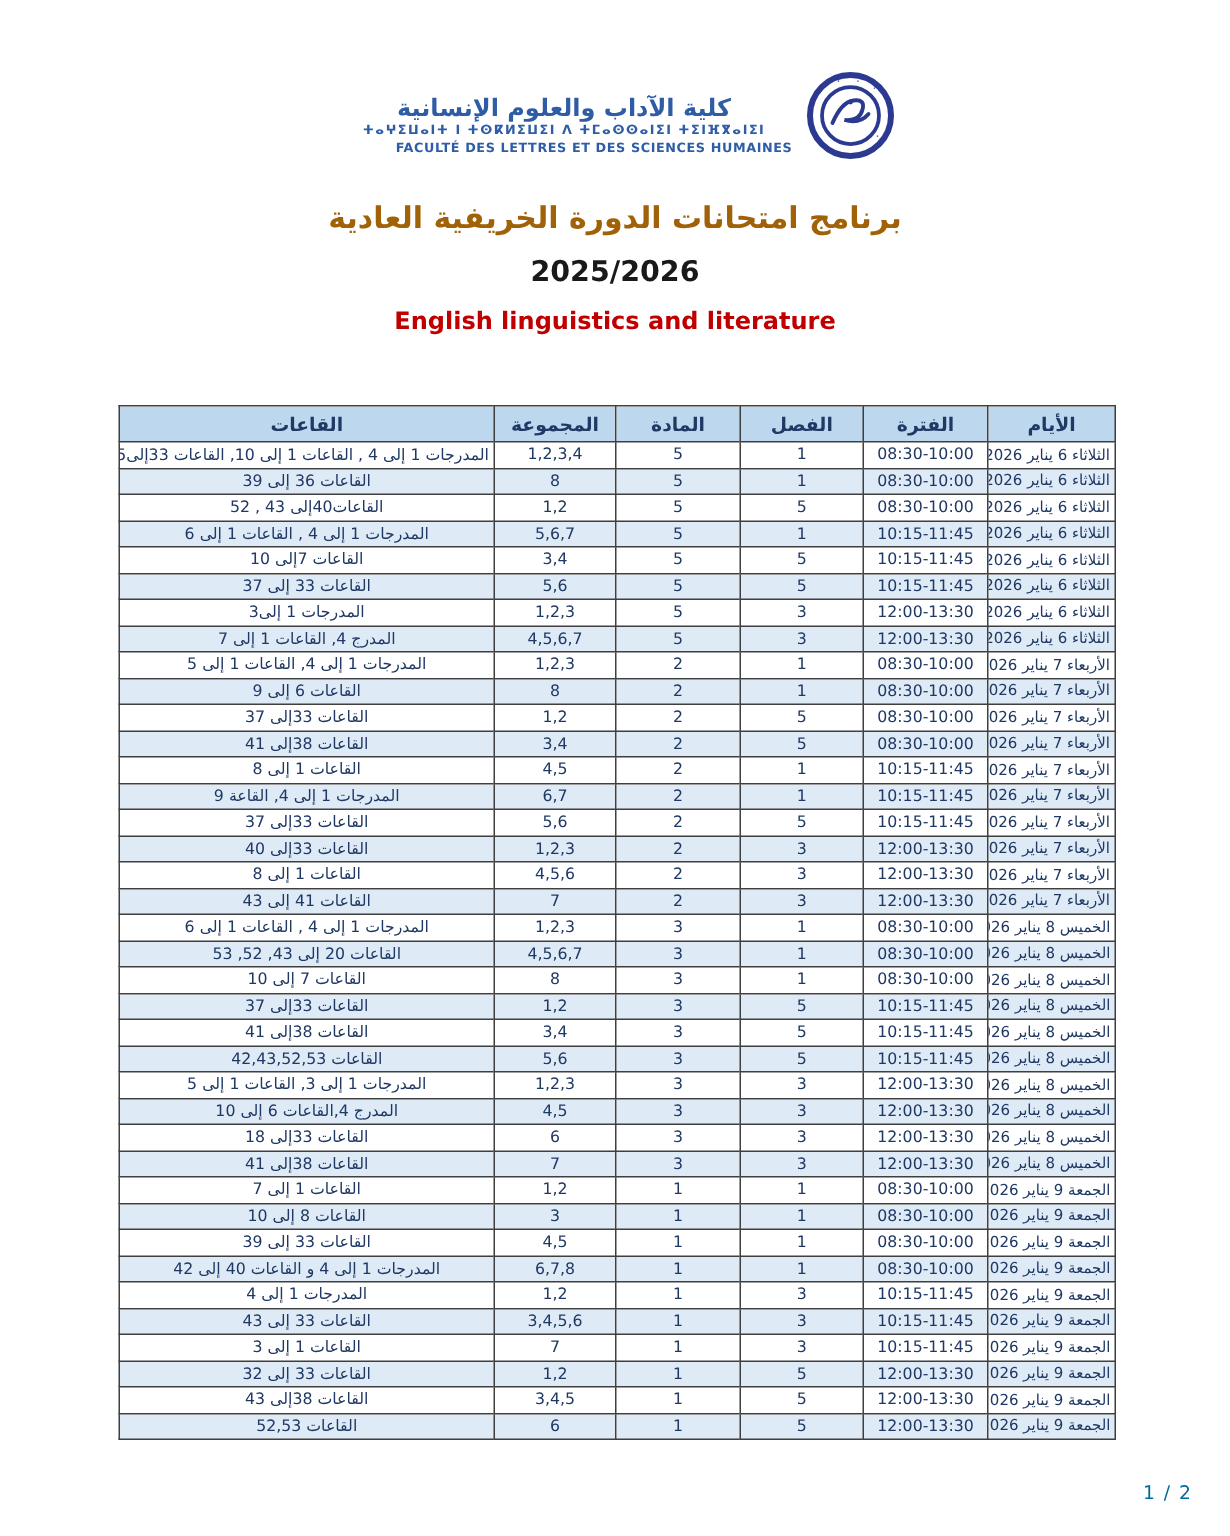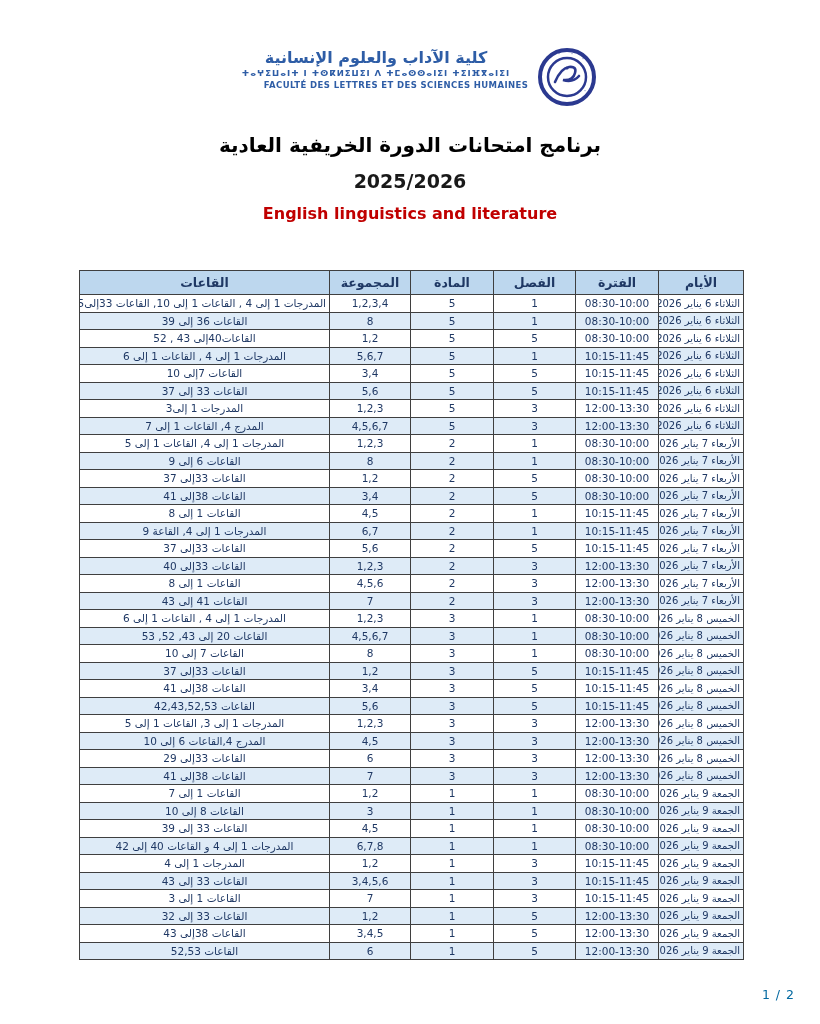--- a/index.html
+++ b/index.html
@@ -13,42 +13,42 @@
   }
   .page {
     width:820px; height:1024px;
     background:#ffffff;
     position:relative;
   }
 
   
   .letterhead {
     position:absolute; top:48px; left:0; right:0;
-    display:flex; justify-content:center; align-items:flex-start;
+    display:flex; justify-content:center; align-items:flex-end;
     gap:10px; direction:rtl;
   }
   .logo-wrap { width:58px; height:58px; flex:0 0 auto; }
   .org-lines { text-align:center; }
   .org-ar {
     color:#2e5da6; font-weight:bold; font-size:16px; line-height:1.25;
   }
   .org-tifinagh {
     color:#2e5da6; font-weight:bold; font-size:8.5px; letter-spacing:1px;
     line-height:1.4; direction:ltr;
   }
   .org-fr {
     color:#2e5da6; font-weight:bold; font-size:8.5px; letter-spacing:.4px;
     line-height:1.4; direction:ltr;margin-left:40px;
   }
 
   
   .title-ar {
     position:absolute; top:133px; left:0; right:0;
     text-align:center; direction:rtl;
-    font-size:20px; font-weight:bold; color:#000000;
+    font-size:20px; font-weight:bold; color:#a16207;
   }
   .title-year {
     position:absolute; top:170px; left:0; right:0;
     text-align:center; font-size:19px; font-weight:bold; color:#191919;
   }
   .title-en {
     position:absolute; top:204px; left:0; right:0;
     text-align:center; font-size:16px; font-weight:bold; color:#c00000;
   }
 
@@ -354,21 +354,21 @@
           <td class="cell-module">3</td>
           <td class="cell-group">4,5</td>
           <td class="cell-rooms">المدرج 4,القاعات 6 إلى 10</td>
         </tr>
         <tr>
           <td class="cell-days">الخميس 8 يناير 2026</td>
           <td class="cell-time">12:00-13:30</td>
           <td class="cell-semester">3</td>
           <td class="cell-module">3</td>
           <td class="cell-group">6</td>
-          <td class="cell-rooms">القاعات 33إلى 29</td>
+          <td class="cell-rooms">القاعات 33إلى 18</td>
         </tr>
         <tr class="alt">
           <td class="cell-days">الخميس 8 يناير 2026</td>
           <td class="cell-time">12:00-13:30</td>
           <td class="cell-semester">3</td>
           <td class="cell-module">3</td>
           <td class="cell-group">7</td>
           <td class="cell-rooms">القاعات 38إلى 41</td>
         </tr>
         <tr>

